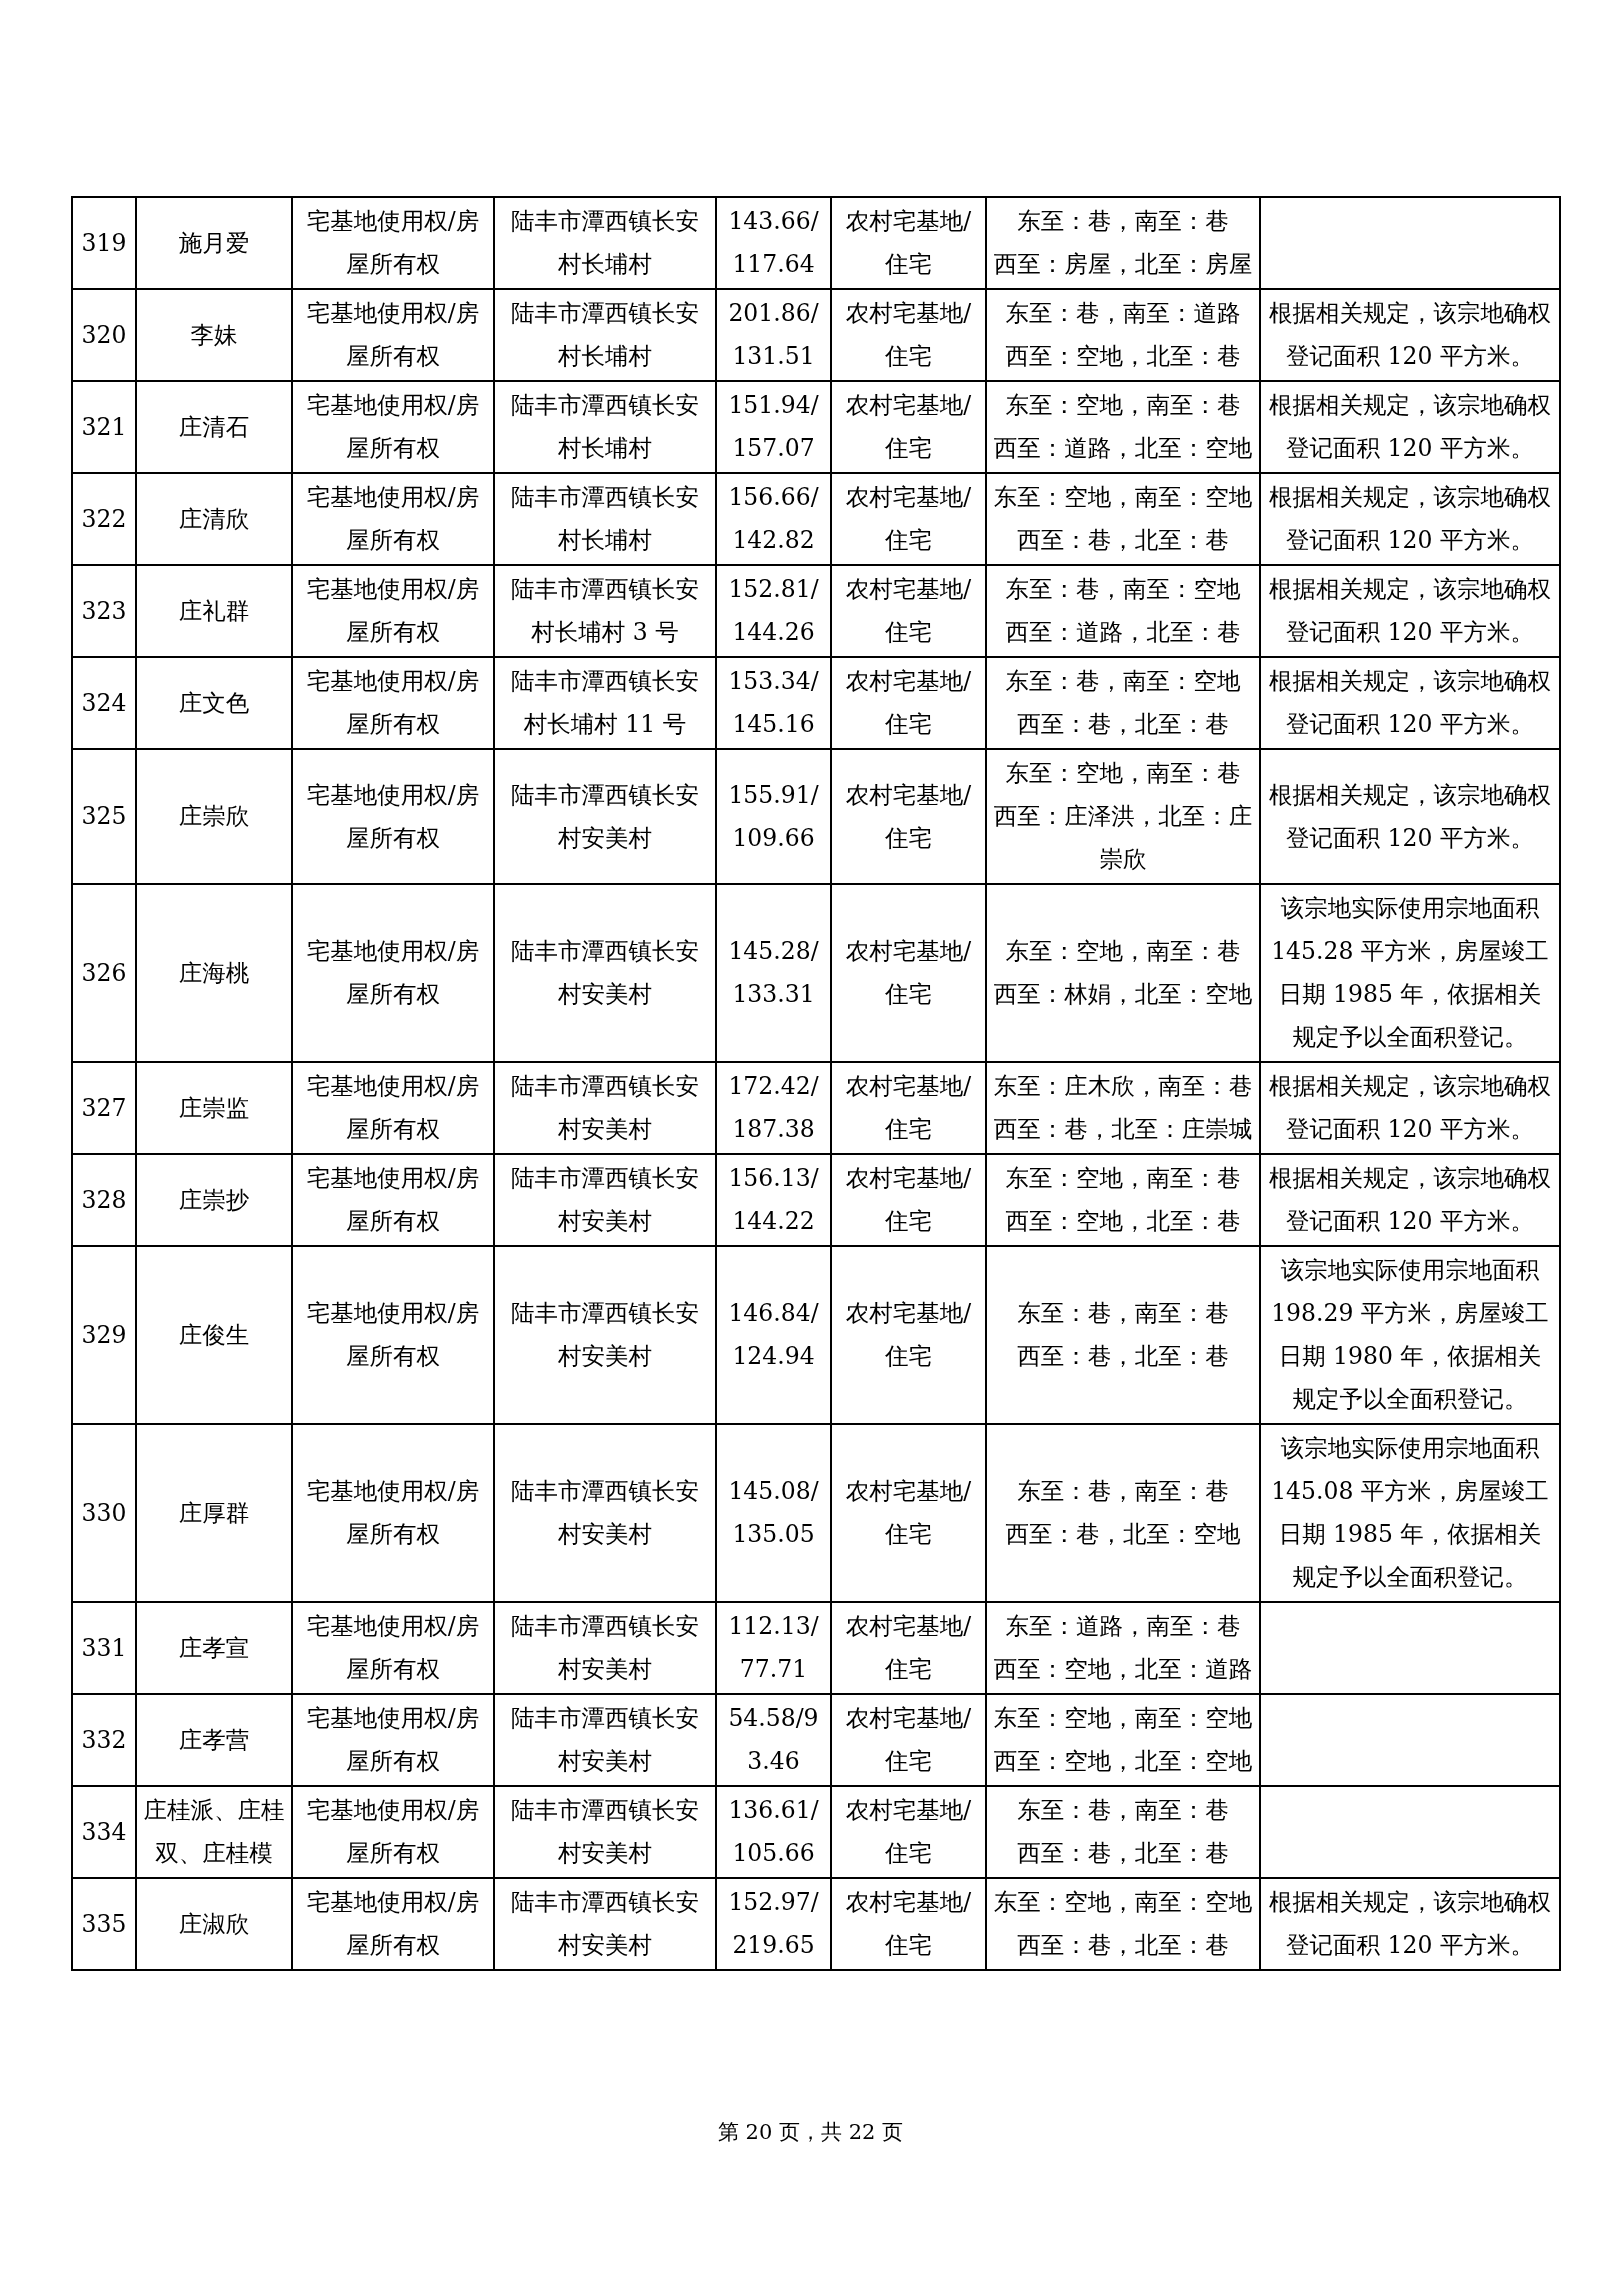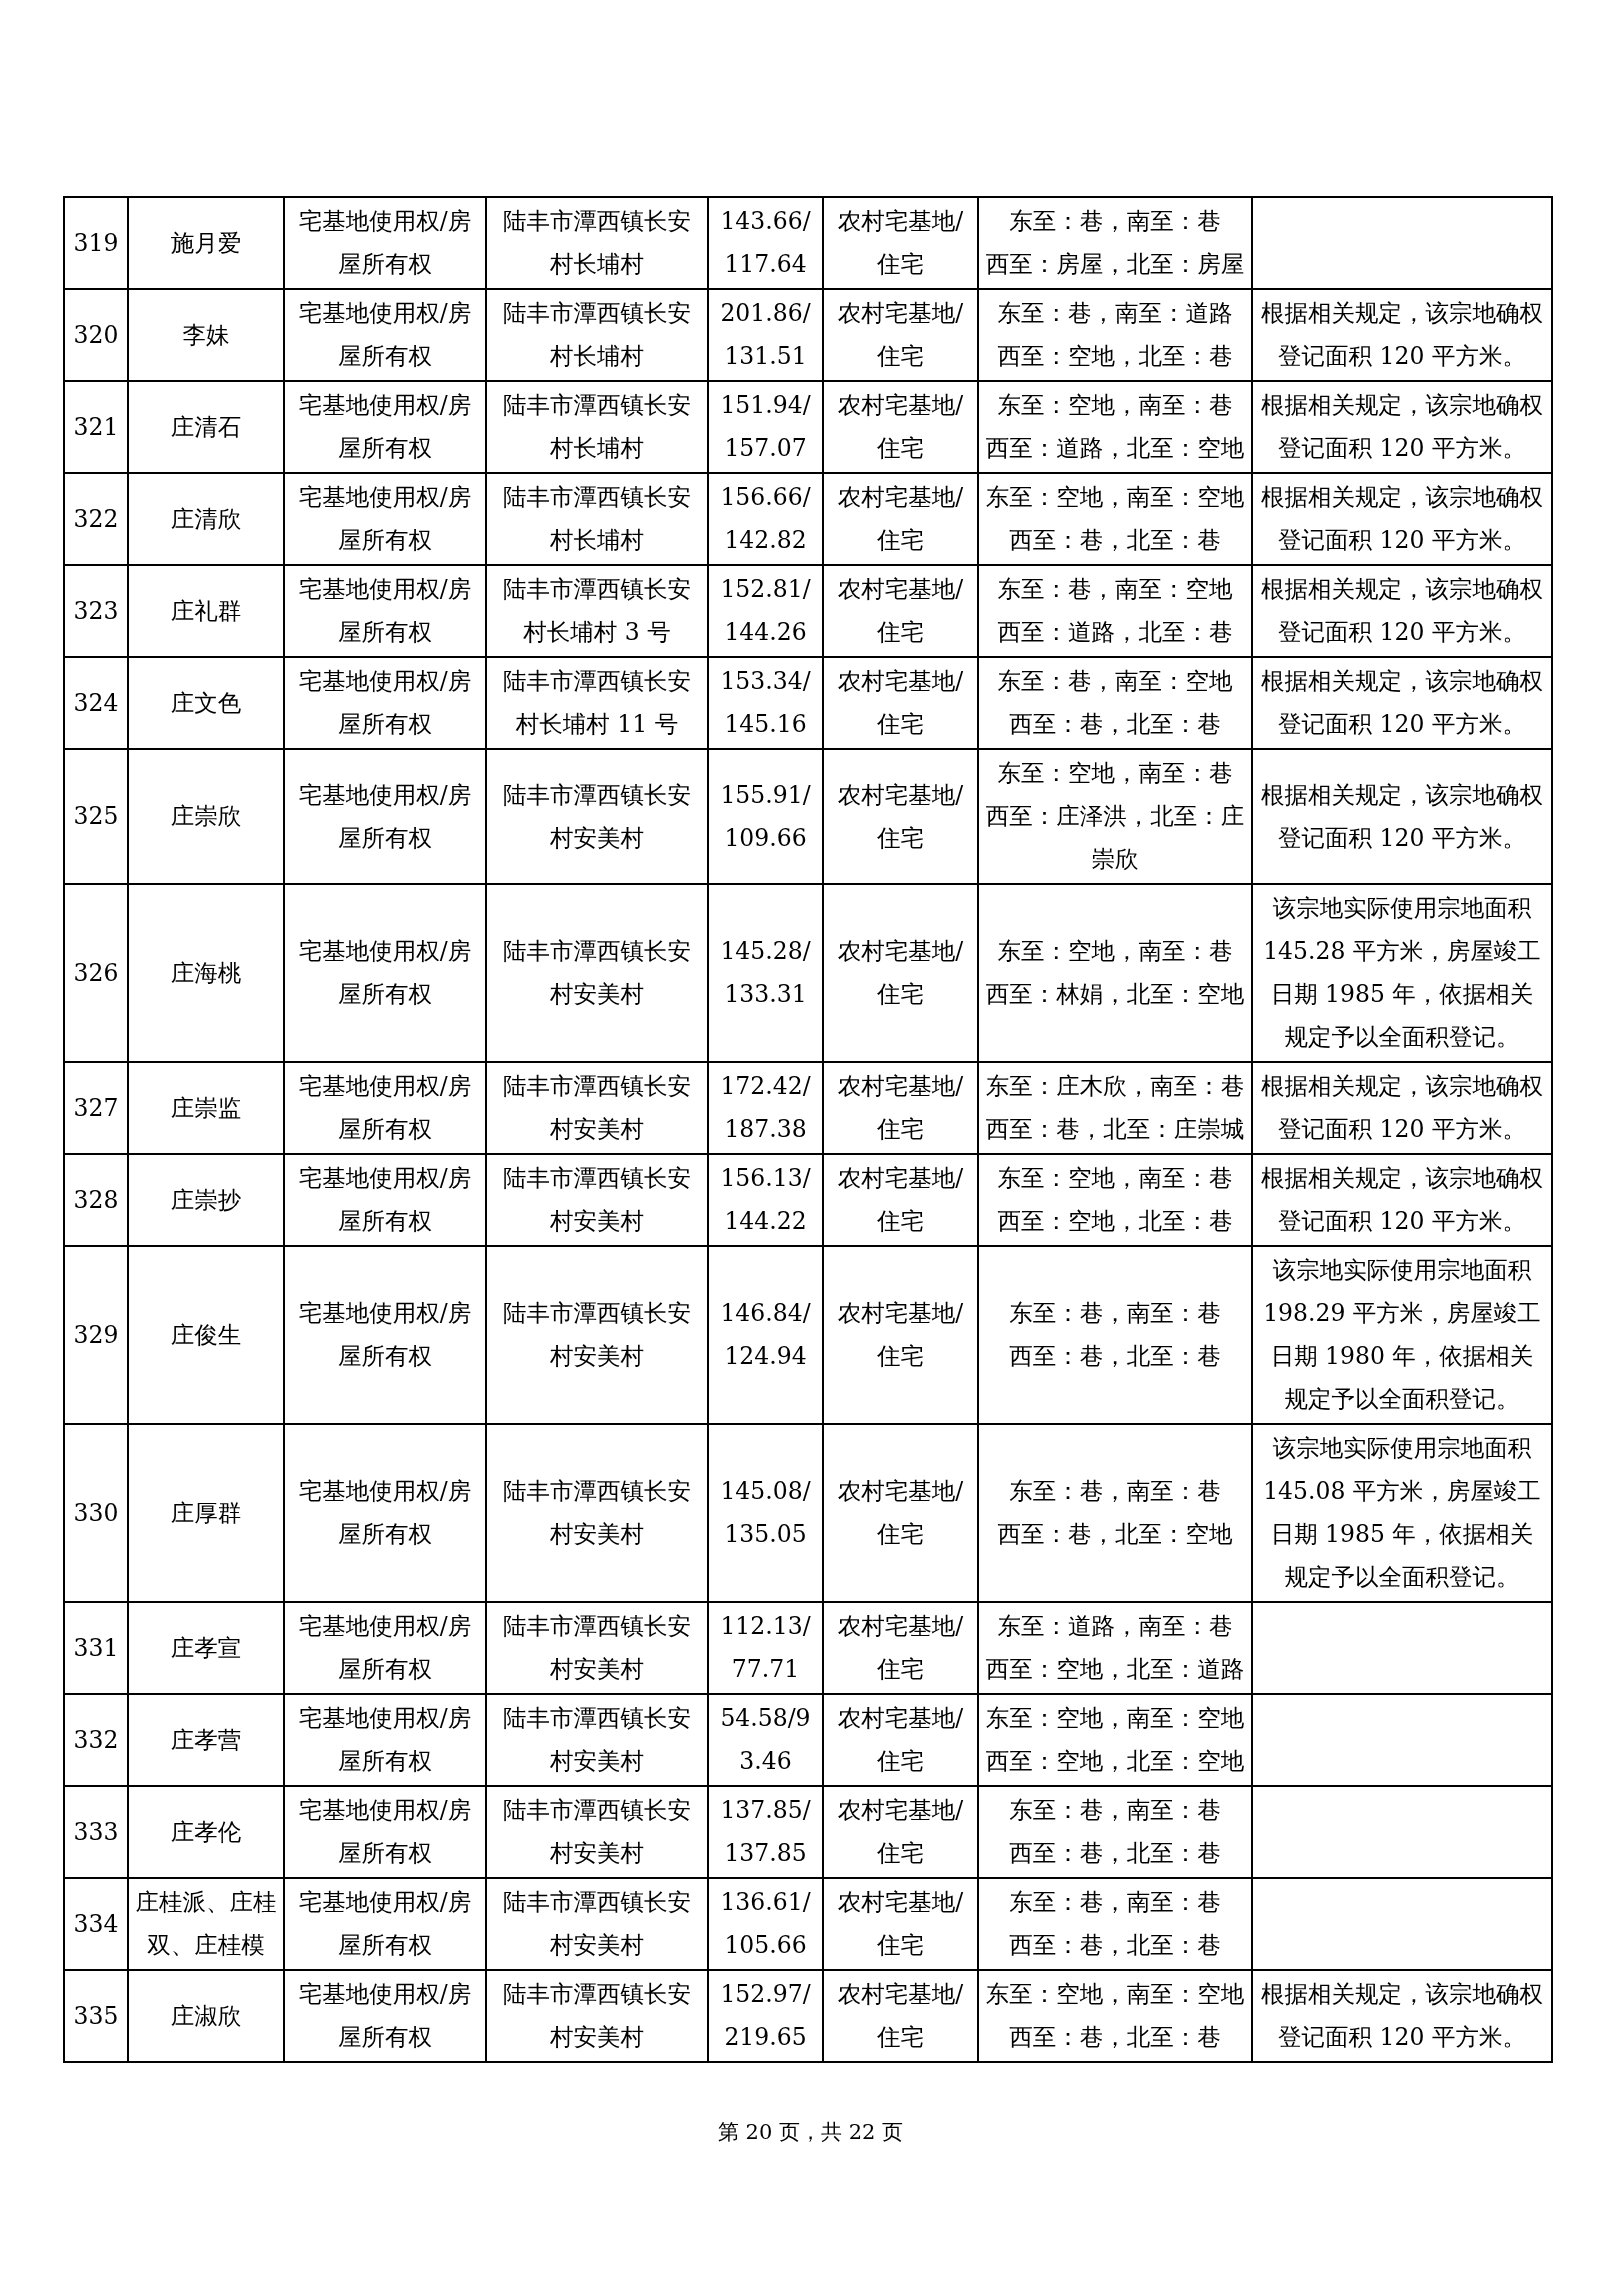--- a/index.html
+++ b/index.html
@@ -10,21 +10,21 @@
     color: #000;
   }
   .page {
     position: relative;
     width: 1621px; height: 2293px;
     background: #ffffff;
     overflow: hidden;
   }
   table.land {
     position: absolute;
-    left: 63px; top: 196px;
+    left: 71px; top: 196px;
     width: 1488px;
     border-collapse: collapse;
     table-layout: fixed;
   }
   table.land td {
     border: 2px solid #000;
     font-size: 23.5px;
     line-height: 43px;
     text-align: center;
     vertical-align: middle;
@@ -250,33 +250,20 @@
       <td class="c-location">陆丰市潭西镇长安村安美村</td>
       <td class="c-area">54.58/93.46</td>
       <td class="c-usage">农村宅基地/住宅</td>
       <td class="c-boundary">
         <div class="bl">东至：空地，南至：空地</div>
         <div class="bl">西至：空地，北至：空地</div>
       </td>
       <td class="c-remark"></td>
     </tr>
 
-    <tr>
-      <td class="c-no">333</td>
-      <td class="c-name">庄孝伦</td>
-      <td class="c-rights">宅基地使用权/房屋所有权</td>
-      <td class="c-location">陆丰市潭西镇长安村安美村</td>
-      <td class="c-area">137.85/137.85</td>
-      <td class="c-usage">农村宅基地/住宅</td>
-      <td class="c-boundary">
-        <div class="bl">东至：巷，南至：巷</div>
-        <div class="bl">西至：巷，北至：巷</div>
-      </td>
-      <td class="c-remark"></td>
-    </tr>
 
     <tr>
       <td class="c-no">334</td>
       <td class="c-name">庄桂派、庄桂双、庄桂模</td>
       <td class="c-rights">宅基地使用权/房屋所有权</td>
       <td class="c-location">陆丰市潭西镇长安村安美村</td>
       <td class="c-area">136.61/105.66</td>
       <td class="c-usage">农村宅基地/住宅</td>
       <td class="c-boundary">
         <div class="bl">东至：巷，南至：巷</div>

